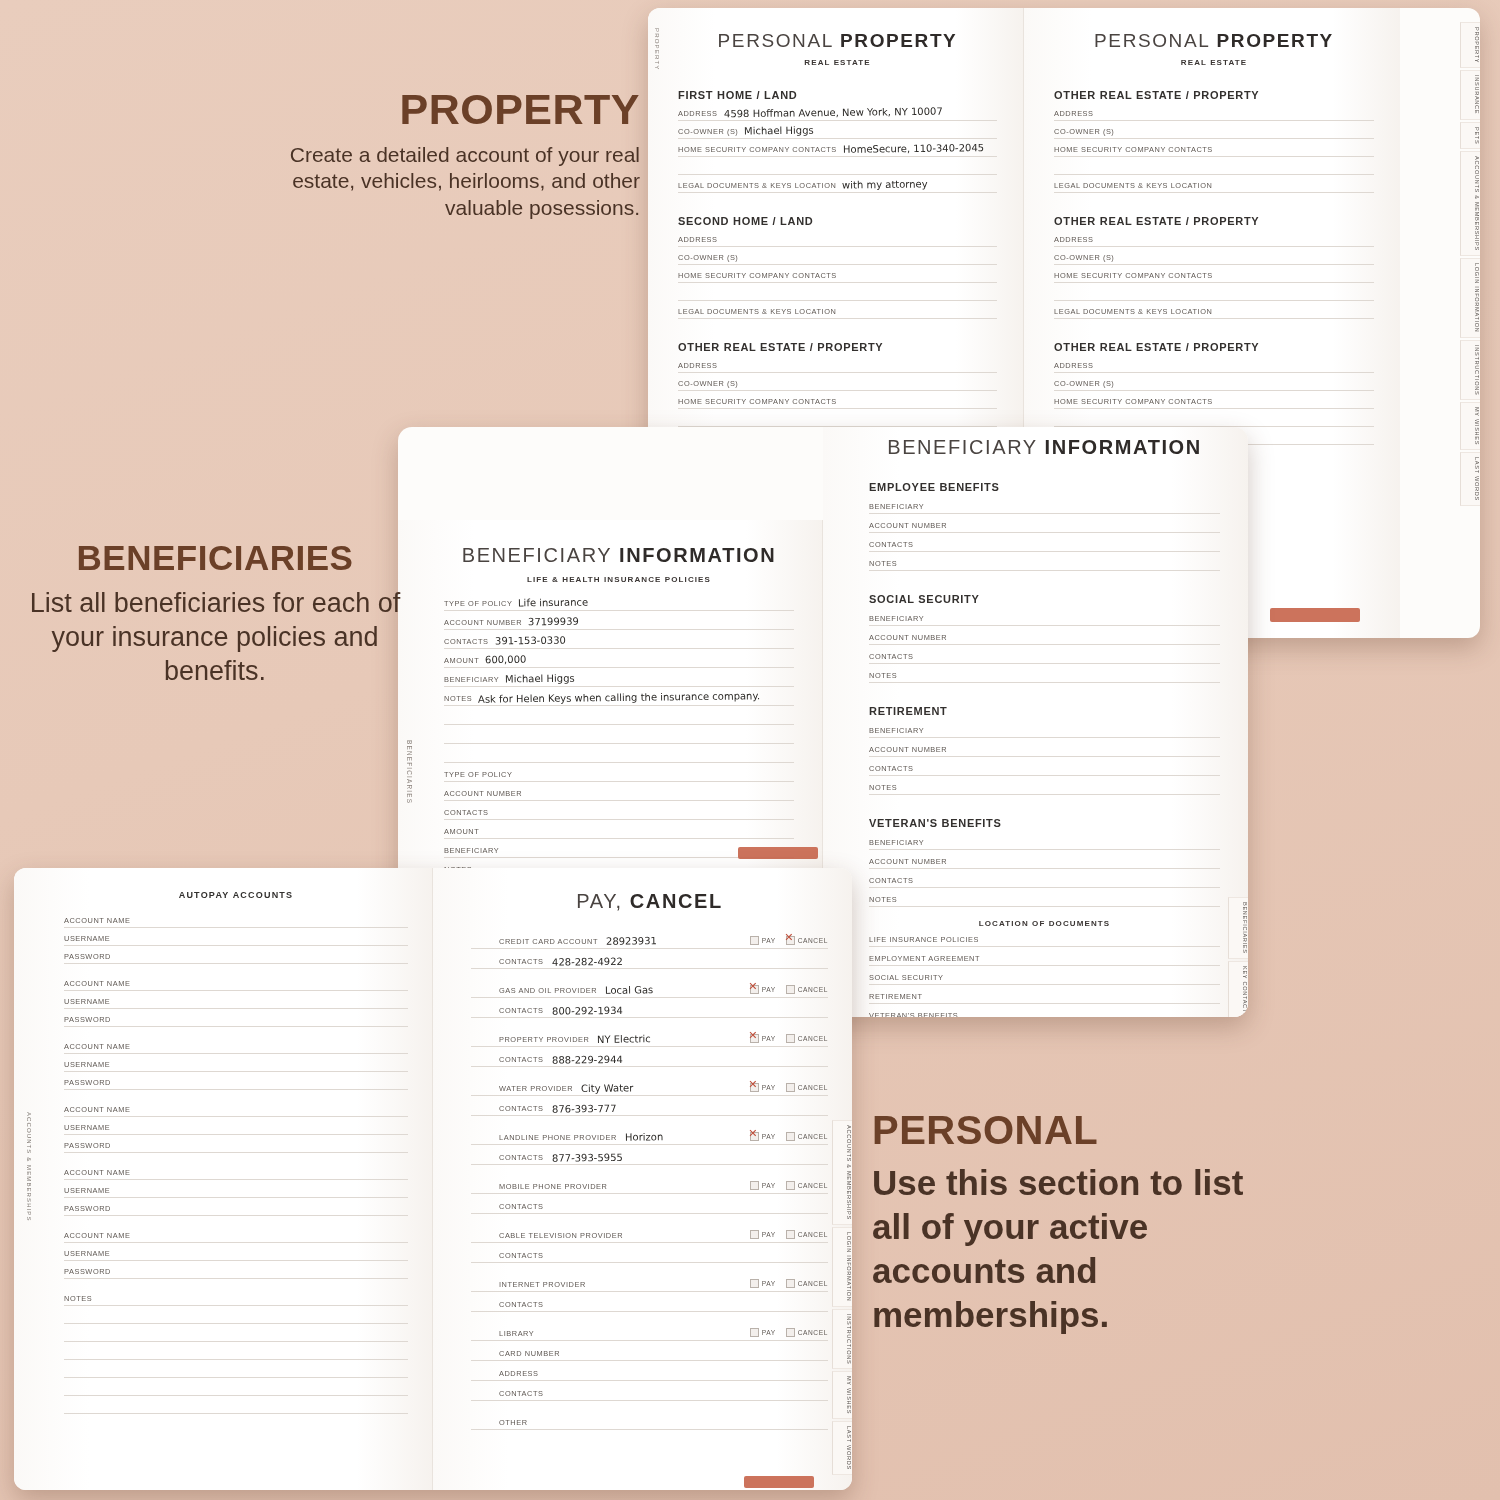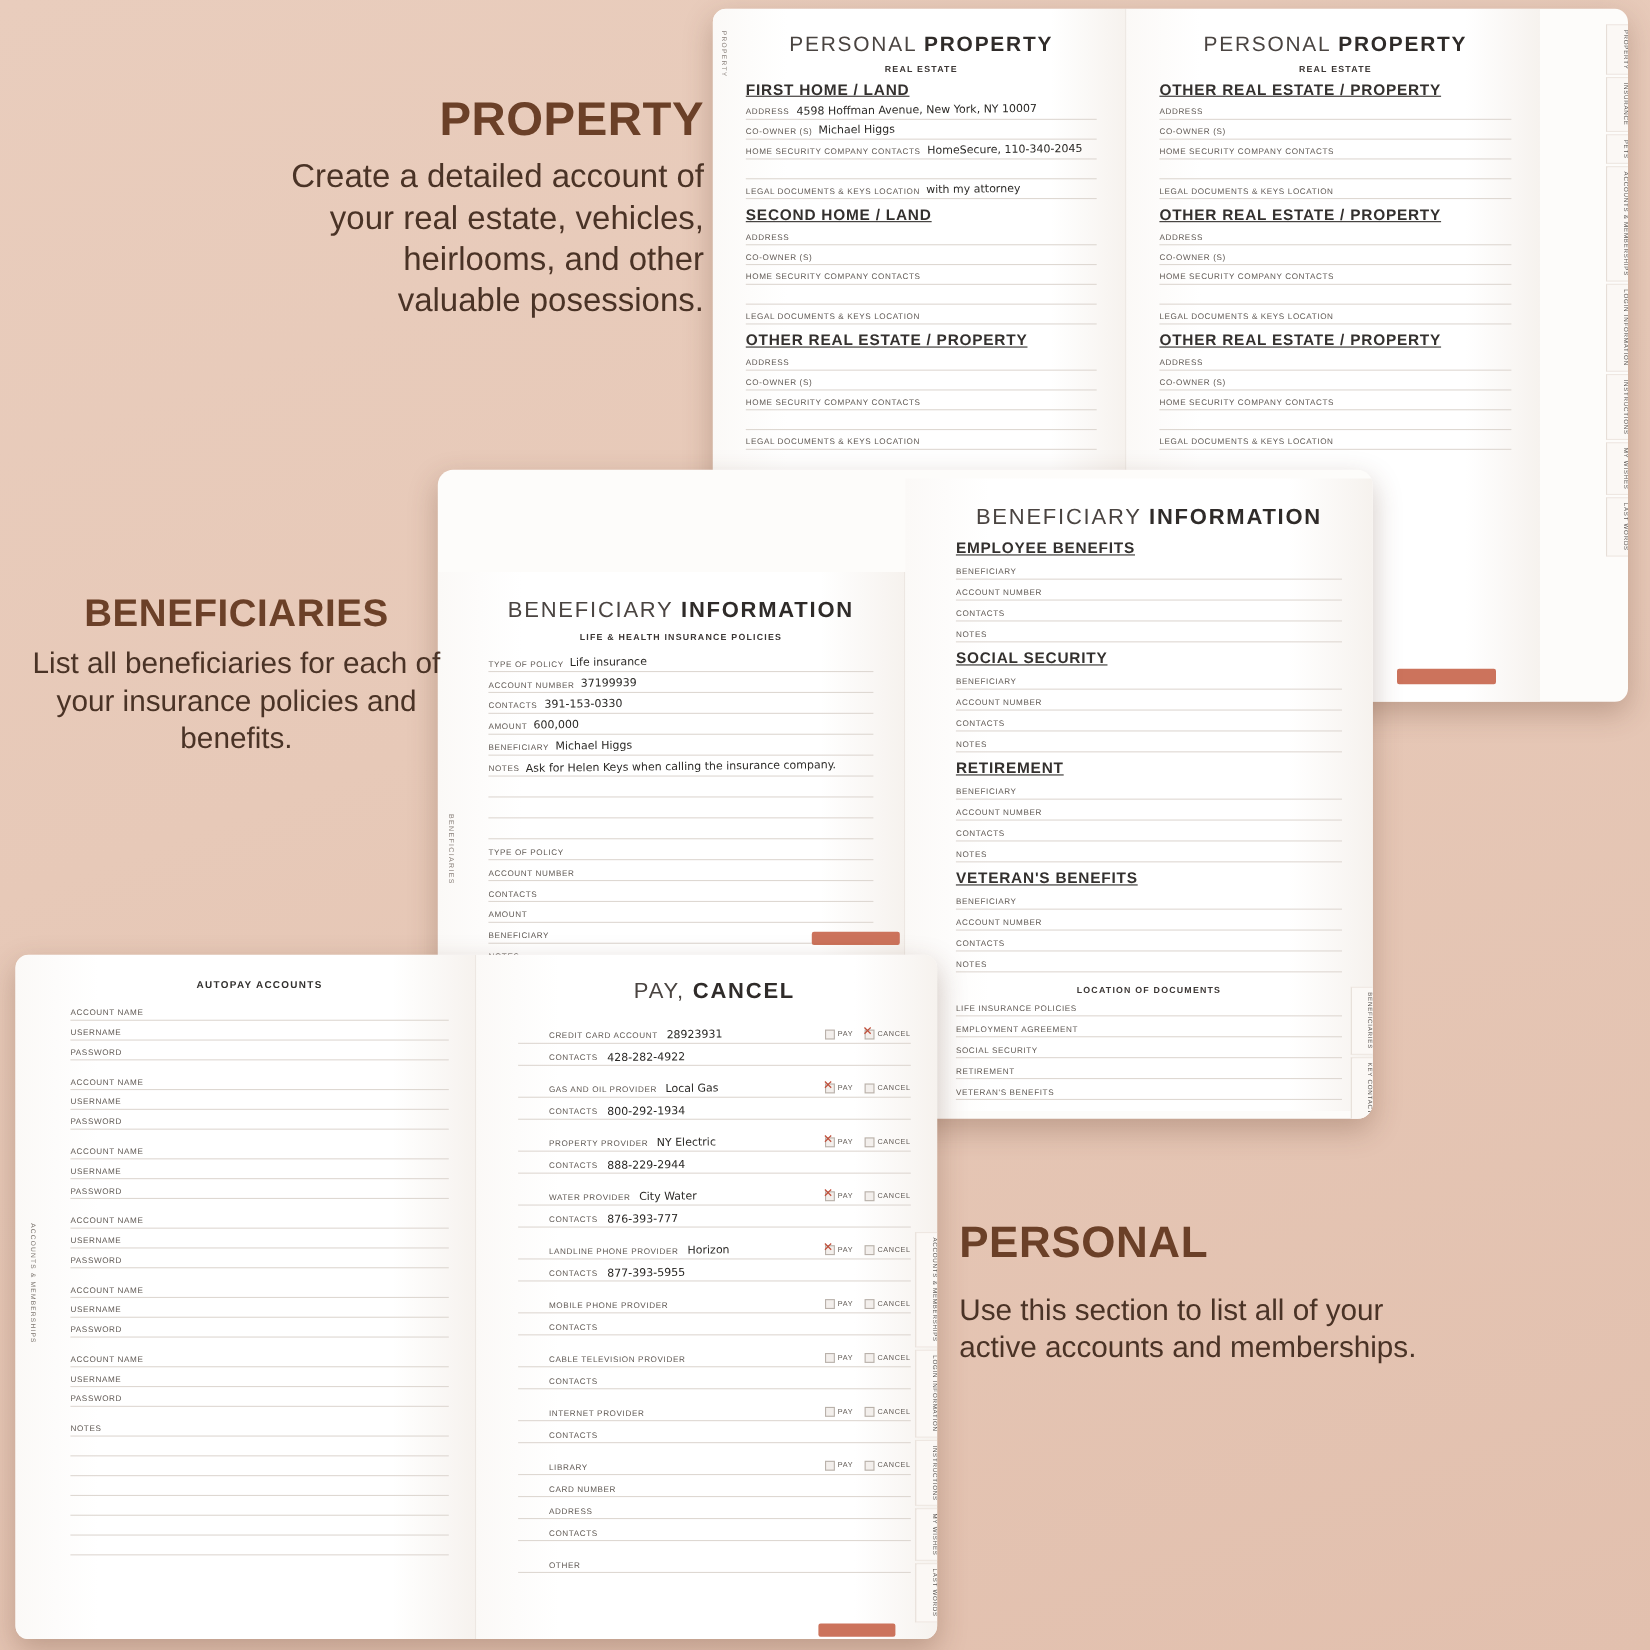--- a/index.html
+++ b/index.html
@@ -35,39 +35,39 @@
     line-height: 1.26;
   }
 
   #promo-property {
     left: 250px;
     top: 88px;
     width: 390px;
     text-align: right;
   }
   #promo-property .promo-title { font-size: 43px; }
-  #promo-property .promo-body { font-size: 30px; margin-top: 10px; }
+  #promo-property .promo-body { font-size: 21px; margin-top: 10px; }
 
   #promo-beneficiaries {
     left: 20px;
     top: 540px;
     width: 390px;
     text-align: center;
   }
   #promo-beneficiaries .promo-title { font-size: 35px; }
   #promo-beneficiaries .promo-body { font-size: 27px; margin-top: 10px; }
 
   #promo-accounts {
     left: 872px;
     top: 1110px;
     width: 420px;
     text-align: left;
   }
   #promo-accounts .promo-title { font-size: 40px; }
-  #promo-accounts .promo-body { font-size: 27px; margin-top: 23px; }
+  #promo-accounts .promo-body { font-size: 35px; margin-top: 10px; font-weight: bold; }
 
   
   .spread {
     position: absolute;
     background: #fdfcfa;
     box-shadow: 0 10px 26px rgba(90, 55, 35, 0.28);
     display: flex;
     overflow: hidden;
   }
   .page {
@@ -85,27 +85,26 @@
   .page-title b { font-weight: bold; color: #2f2b29; }
   .section-band {
     text-align: center;
     font-size: 8px;
     letter-spacing: 1.1px;
     font-weight: bold;
     color: #3b3634;
     margin-top: 6px;
   }
   .grp-head {
-    font-size: 14px;
+    font-size: 11px;
     font-weight: bold;
     letter-spacing: 0.7px;
     color: #33302e;
-    margin-top: 6px;
+    margin-top: 22px;
     margin-bottom: 2px;
-    text-decoration: underline;
   }
   .fline {
     position: relative;
     border-bottom: 1px solid #ded8d2;
     height: 17px;
     display: flex;
     align-items: flex-end;
     gap: 6px;
   }
   .flabel {

